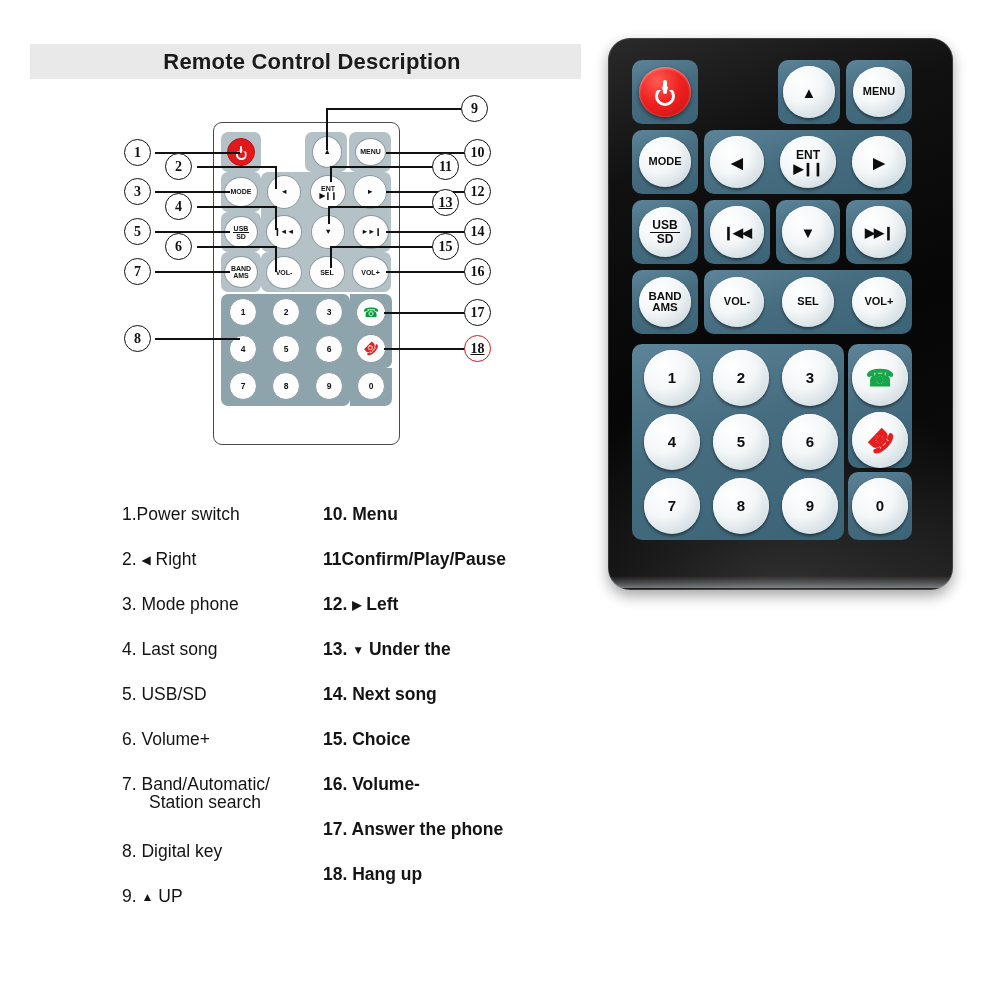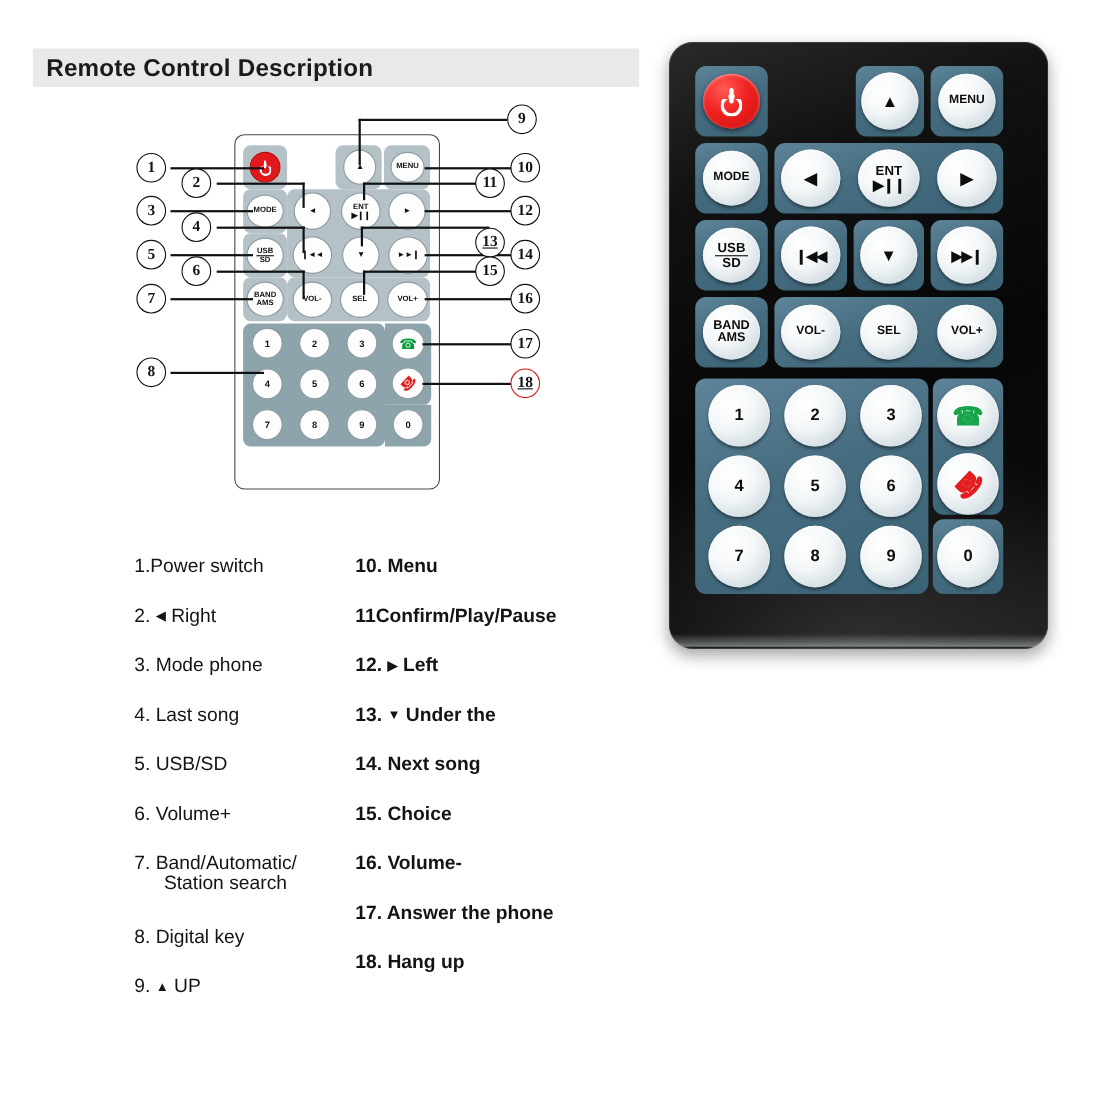--- a/index.html
+++ b/index.html
@@ -17,20 +17,21 @@
   .header-band{
     position:absolute;left:30px;top:44px;width:551px;height:35px;
     background:#e9e9e9;
   }
   .header-title{
     position:absolute;left:42px;top:45px;width:540px;height:33px;
     line-height:33px;
     font-size:22px;font-weight:bold;color:#1b1b1b;
     letter-spacing:.2px;
     white-space:nowrap;
+    text-align:center;
   }
 
   
   .diagram{position:absolute;left:0;top:90px;width:600px;height:400px;}
 
   .remote-outline{
     position:absolute;left:213px;top:32px;width:187px;height:323px;
     border:1.6px solid #4a4a4a;border-radius:9px;background:#fff;
     box-sizing:border-box;
   }
@@ -325,21 +326,21 @@
     <div class="callout" style="left:124px;top:88px;">3</div>
     <div class="callout" style="left:165px;top:103px;">4</div>
     <div class="callout" style="left:124px;top:128px;">5</div>
     <div class="callout" style="left:165px;top:143px;">6</div>
     <div class="callout" style="left:124px;top:168px;">7</div>
     <div class="callout" style="left:124px;top:235px;">8</div>
     <div class="callout" style="left:461px;top:5px;">9</div>
     <div class="callout" style="left:464px;top:49px;">10</div>
     <div class="callout" style="left:432px;top:63px;">11</div>
     <div class="callout" style="left:464px;top:88px;">12</div>
-    <div class="callout" style="left:432px;top:117px;text-decoration:underline;">13</div>
+    <div class="callout" style="left:432px;top:99px;text-decoration:underline;">13</div>
     <div class="callout" style="left:464px;top:128px;">14</div>
     <div class="callout" style="left:432px;top:143px;">15</div>
     <div class="callout" style="left:464px;top:168px;">16</div>
     <div class="callout" style="left:464px;top:209px;">17</div>
     <div class="callout red" style="left:464px;top:245px;text-decoration:underline;">18</div>
   </div>
 
   <div class="legend">
     <div class="legend-col left">
       <div class="li" style="height:45px;"><span>1.</span><span>Power switch</span></div>

